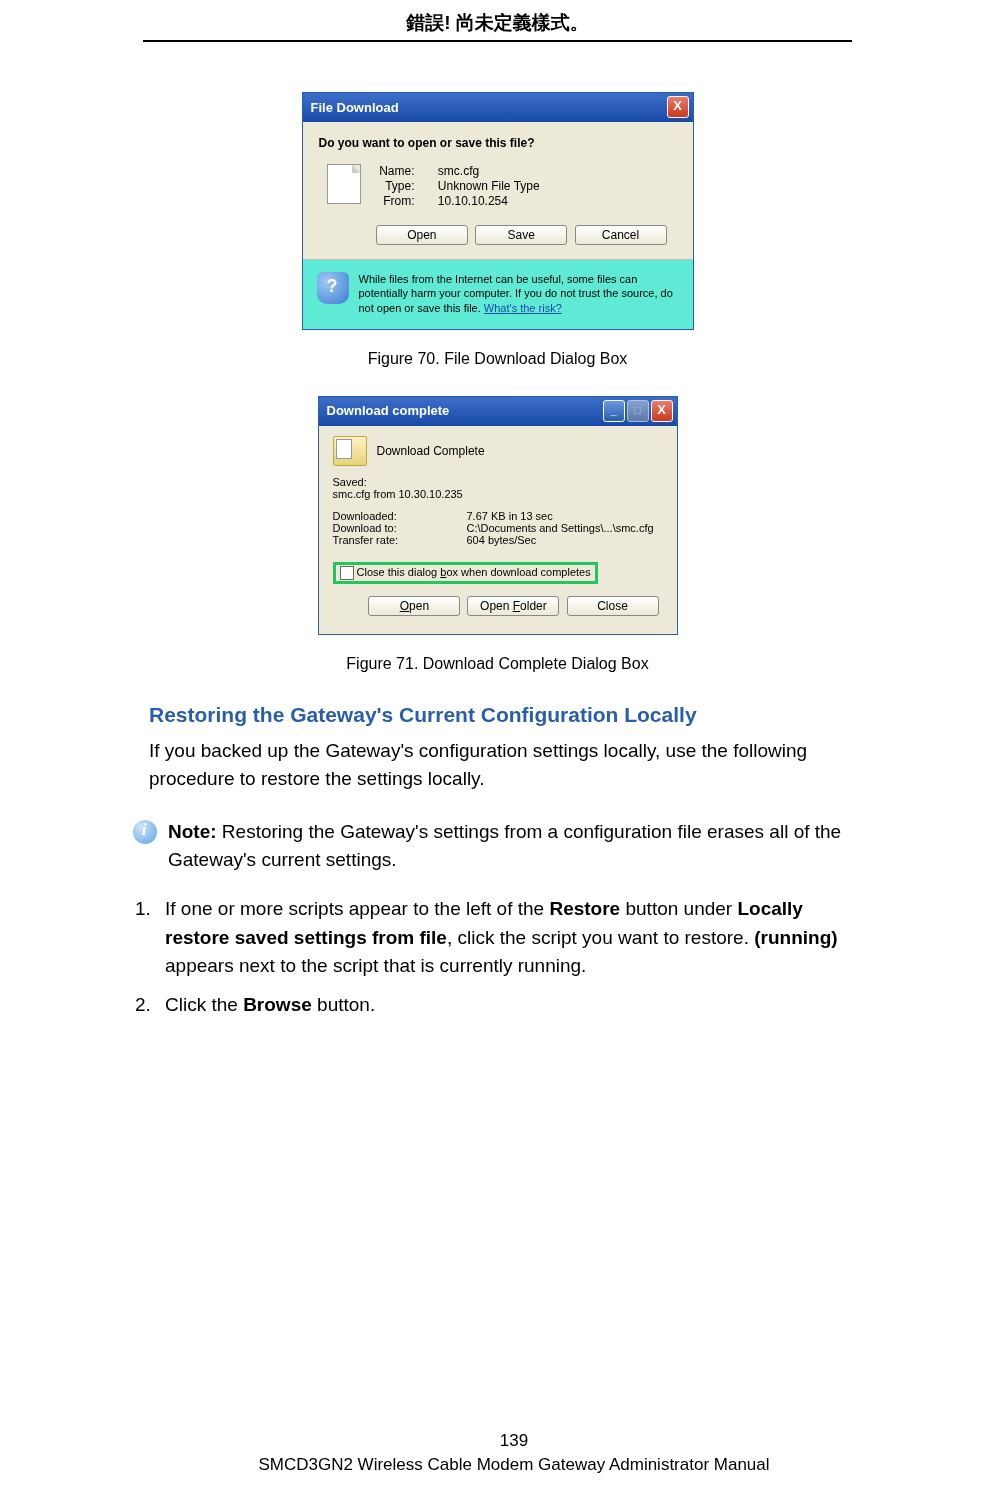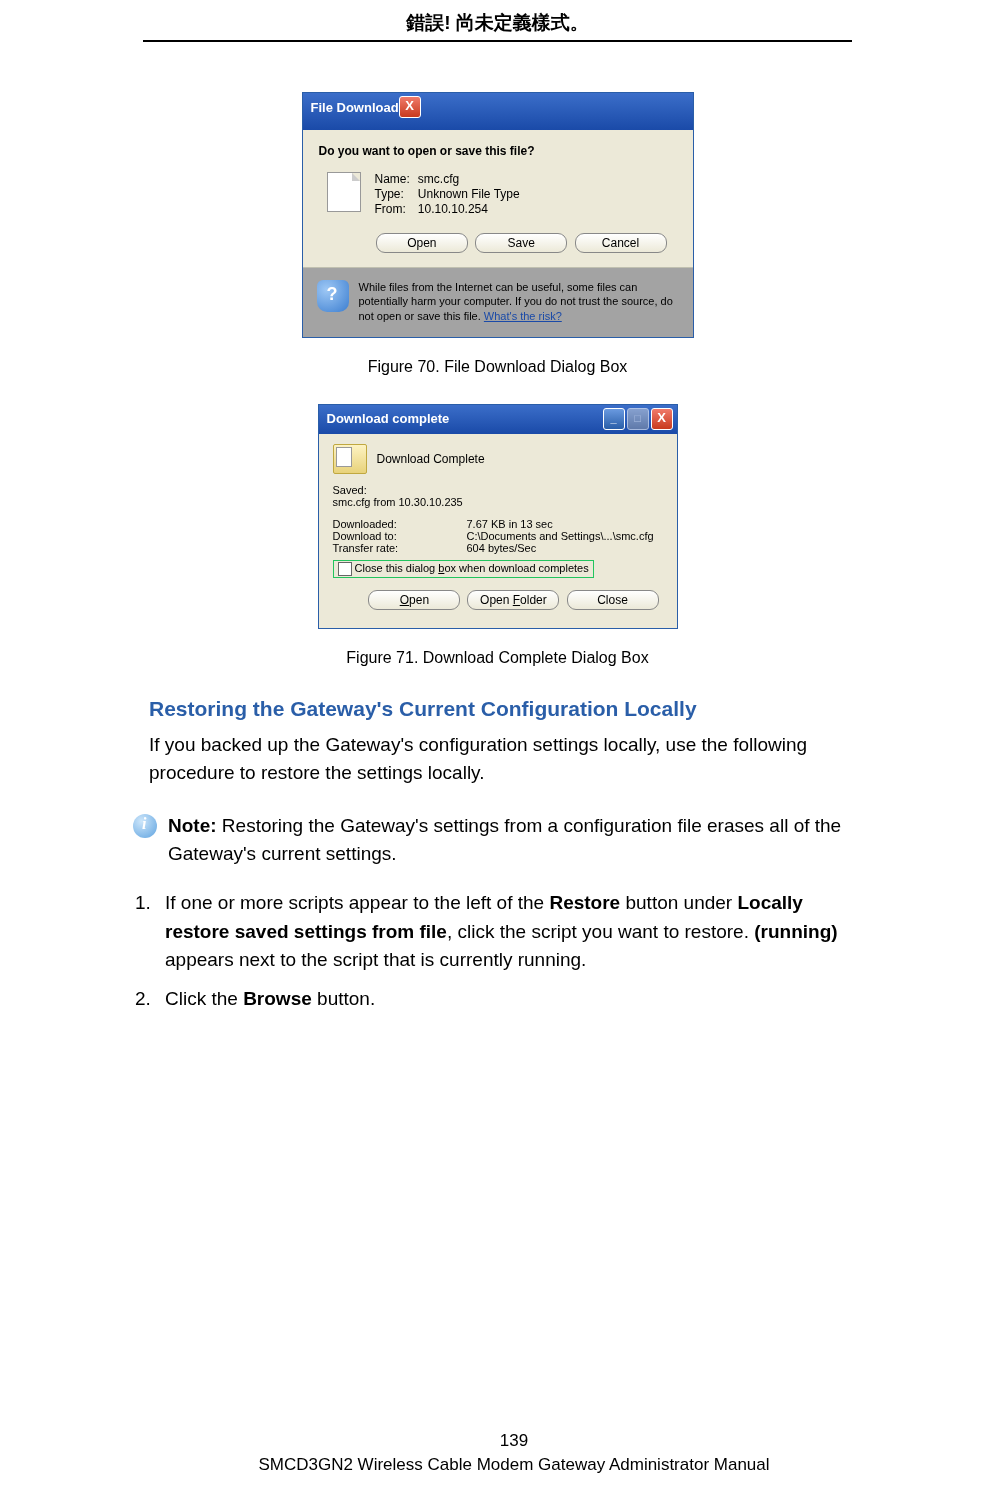--- a/index.html
+++ b/index.html
@@ -38,23 +38,23 @@
     background: #ece9d8;
     text-align: left;
     font-family: Tahoma, sans-serif;
     font-size: 12px;
     margin-top: 10px;
   }
   .titlebar {
     background: linear-gradient(to bottom, #3b6ec9 0%, #1a4aa8 100%);
     color: #fff;
     font-weight: bold;
-    padding: 3px 4px 12px 8px;
-    display: flex;
-    justify-content: flex-start;
+    padding: 3px 4px 4px 8px;
+    display: flex;
+    justify-content: space-between;
     align-items: center;
     font-size: 13px;
   }
   .close-btn {
     width: 20px; height: 20px;
     background: linear-gradient(to bottom, #f07a6a, #c83a1e);
     border: 1px solid #fff;
     border-radius: 3px;
     color: #fff;
     font-weight: bold;
@@ -86,40 +86,40 @@
     content: "";
     position: absolute;
     top: 0; right: 0;
     border-top: 8px solid #ece9d8;
     border-left: 8px solid #ccc;
   }
   .file-details {
     font-size: 12px;
   }
   .file-details div { margin-bottom: 1px; }
-  .file-label { display: inline-block; width: 40px; text-align: left; margin-right: 0; }
+  .file-label { display: inline-block; width: 40px; text-align: right; margin-right: 20px; }
   .btn-row {
     text-align: right;
     padding: 16px 10px 14px 0;
   }
   .xp-btn {
     display: inline-block;
     min-width: 78px;
     text-align: center;
     padding: 2px 6px;
     border: 1px solid #888;
-    border-radius: 9px;
+    border-radius: 3px;
     background: linear-gradient(to bottom, #fff, #ece9d8);
     font-size: 12px;
     margin-left: 4px;
     font-family: Tahoma, sans-serif;
   }
   .warning-panel {
     border-top: 1px solid #c0c0b0;
-    background: #a3a3a3;
+    background: #5eead4;
     padding: 12px 14px 14px 14px;
     display: flex;
     gap: 10px;
   }
   .shield-icon {
     width: 32px; height: 32px;
     flex-shrink: 0;
     background: radial-gradient(circle at 30% 30%, #9ec8f5, #3c7ed0);
     border-radius: 6px 6px 10px 10px;
     position: relative;
@@ -190,22 +190,22 @@
   }
   .dl-icon::before{
     content:""; position:absolute; top:2px; left:2px;
     width:14px;height:18px;background:#fff;border:1px solid #999;
   }
   .d2-label { font-size:12px; }
   .d2-saved { font-size:11px; margin-bottom:10px; }
   .d2-stats-row { display:flex; font-size:11px;gap:48px; }
   .d2-stats-label { width:86px; }
   .d2-check-row {
-    border:1px solid #22c55e; padding:1px 4px; font-size:11px;
-    display:inline-block; margin-top:6px; margin-bottom:10px;
+    border:3px solid #22c55e; padding:1px 4px; font-size:11px;
+    display:inline-block; margin-top:16px; margin-bottom:10px;
   }
   .d2-check-row .cb {
     display:inline-block; width:12px;height:12px;border:1px solid #666;
     background:#fff; vertical-align:middle; margin-right:3px;
   }
   .u { text-decoration: underline; }
   .d2-btn-row { text-align:right; padding: 2px 4px 8px 0;}
   
   .section-heading {
     color: #2a5ea8;

